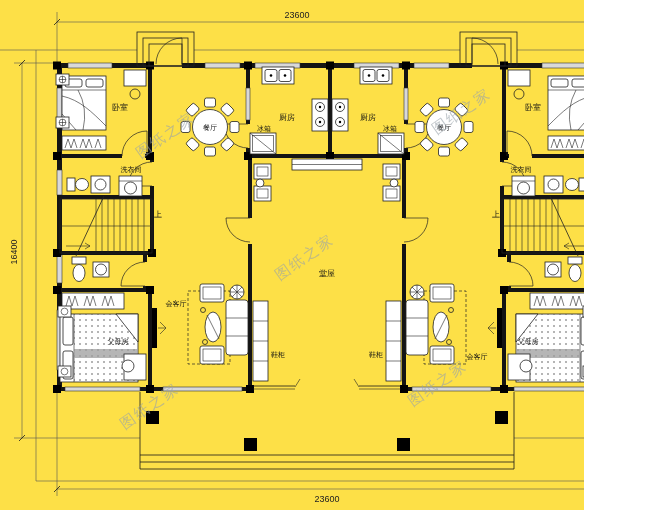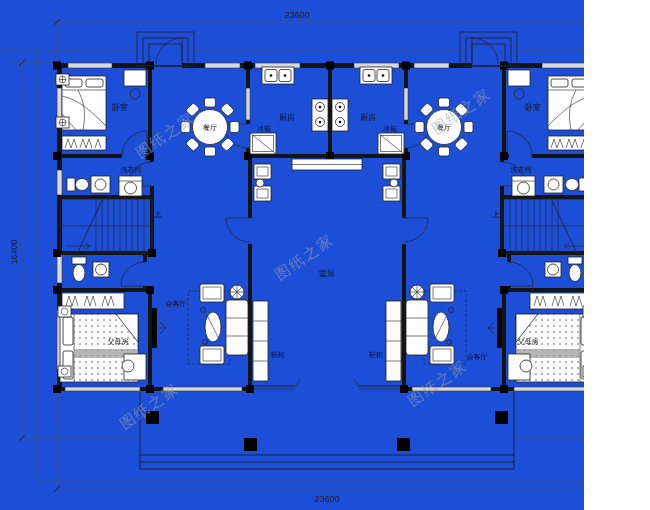--- a/index.html
+++ b/index.html
@@ -1,16 +1,16 @@
 <!DOCTYPE html>
 <html><head>
 <meta charset="utf-8">
 <style>
   html,body{margin:0;padding:0;background:#fff;}
-  .sheet{position:relative;width:584px;height:510px;background:#1d4ed8;overflow:hidden;
+  .sheet{position:relative;width:584px;height:510px;background:#fde047;overflow:hidden;
          font-family:"Liberation Sans",sans-serif;}
   svg{display:block}
   .ln{stroke:#1a1a1a;stroke-width:0.8;fill:none}
   .thin{stroke:#555;stroke-width:0.6;fill:none}
   .wall{fill:#141414;stroke:none}
   .win{fill:#d9d9d9;stroke:#333;stroke-width:0.6}
   .furn{stroke:#222;stroke-width:0.8;fill:#fff}
   .furnN{stroke:#222;stroke-width:0.8;fill:none}
   .furnT{stroke:#222;stroke-width:0.6;fill:none}
   .col{fill:#000;stroke:none}

